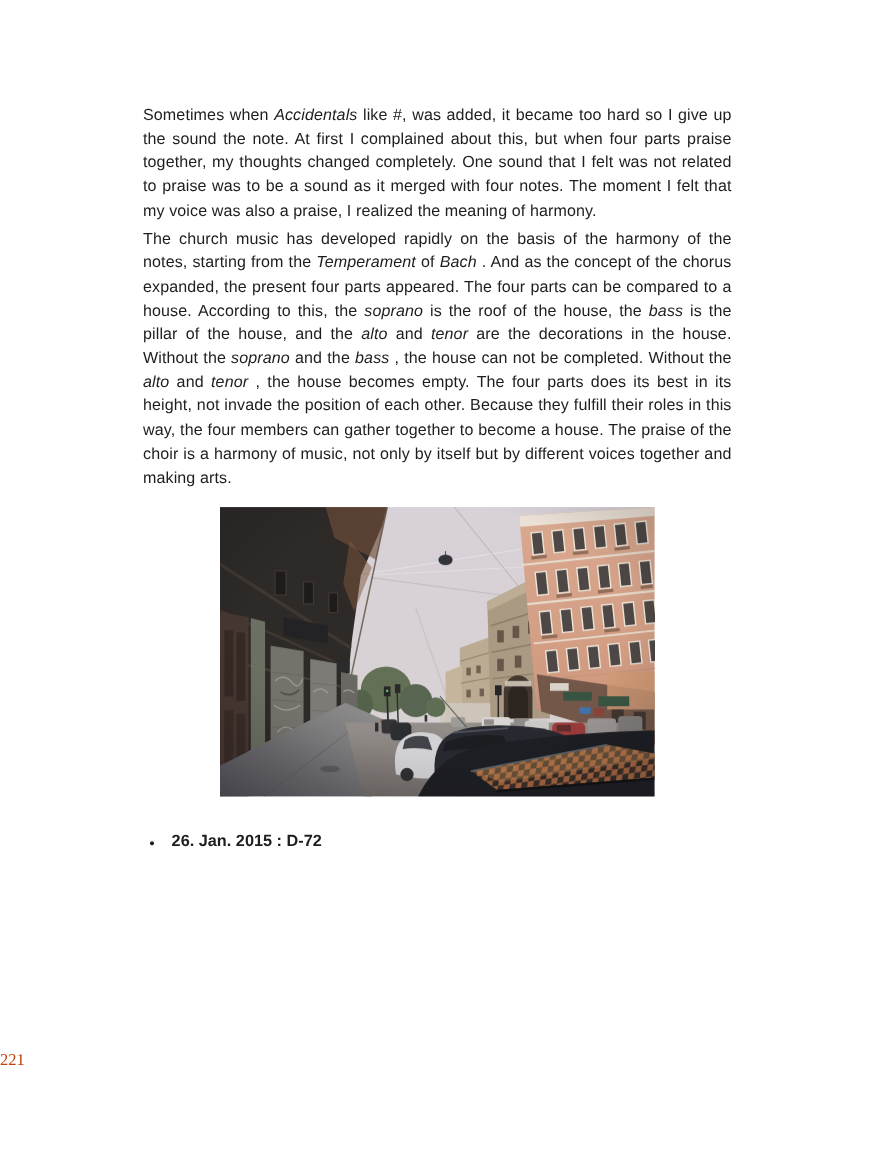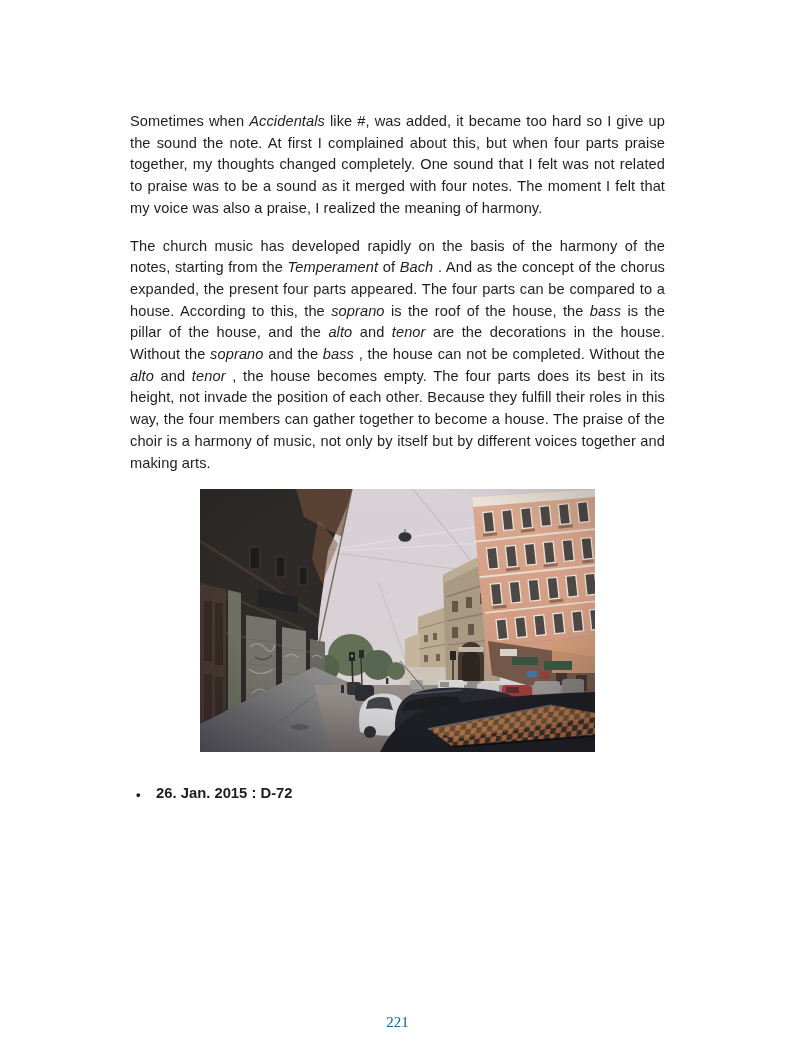--- a/index.html
+++ b/index.html
@@ -3,35 +3,35 @@
 <meta charset="utf-8">
 <style>
   html,body { margin:0; padding:0; background:#ffffff; }
   .page {
     width:795px; height:1063px; position:relative; background:#ffffff;
     font-family:"Liberation Sans","DejaVu Sans",sans-serif; color:#1e1e20;
     overflow:hidden; margin:0 auto;
   }
   .content { position:absolute; left:130px; top:95px; width:535px; }
   p.body-para {
-    margin:16px 0 4px 0; font-size:14.6px; line-height:21.7px;
+    margin:0 0 4px 0; font-size:14.6px; line-height:21.7px;
     text-align:justify; letter-spacing:0.1px;
   }
   p.body-para i { font-style:italic; }
   figure.photo-figure { margin:15px 0 0 70px; width:395px; padding:0; }
   figure.photo-figure svg { display:block; }
   ul.date-list { list-style:none; margin:34px 0 0 0; padding:0; }
   ul.date-list li {
     position:relative; padding-left:26px; font-weight:bold;
     font-size:14.8px; line-height:15px;
   }
   .bullet-marker { position:absolute; left:6px; top:1px; font-size:13px; }
   .page-number {
-    position:absolute; top:1014px; left:0; width:100%; text-align:center;
-    font-family:"Liberation Serif","DejaVu Serif",serif; font-size:15px; color:#0369a1;
+    position:absolute; top:956px; left:0; width:100%; text-align:left;
+    font-family:"Liberation Serif","DejaVu Serif",serif; font-size:15px; color:#c2410c;
   }
 </style>
 </head>
 <body>
 
 <div class="page">
   <div class="content">
 
     <p class="body-para"><span>Sometimes when </span><i>Accidentals</i><span> like #, was added, it became too hard so I give up the sound the note. At first I complained about this, but when four parts praise together, my thoughts changed completely. One sound that I felt was not related to praise was to be a sound as it merged with four notes. The moment I felt that my voice was also a praise, I realized the meaning of harmony.</span></p>
 

